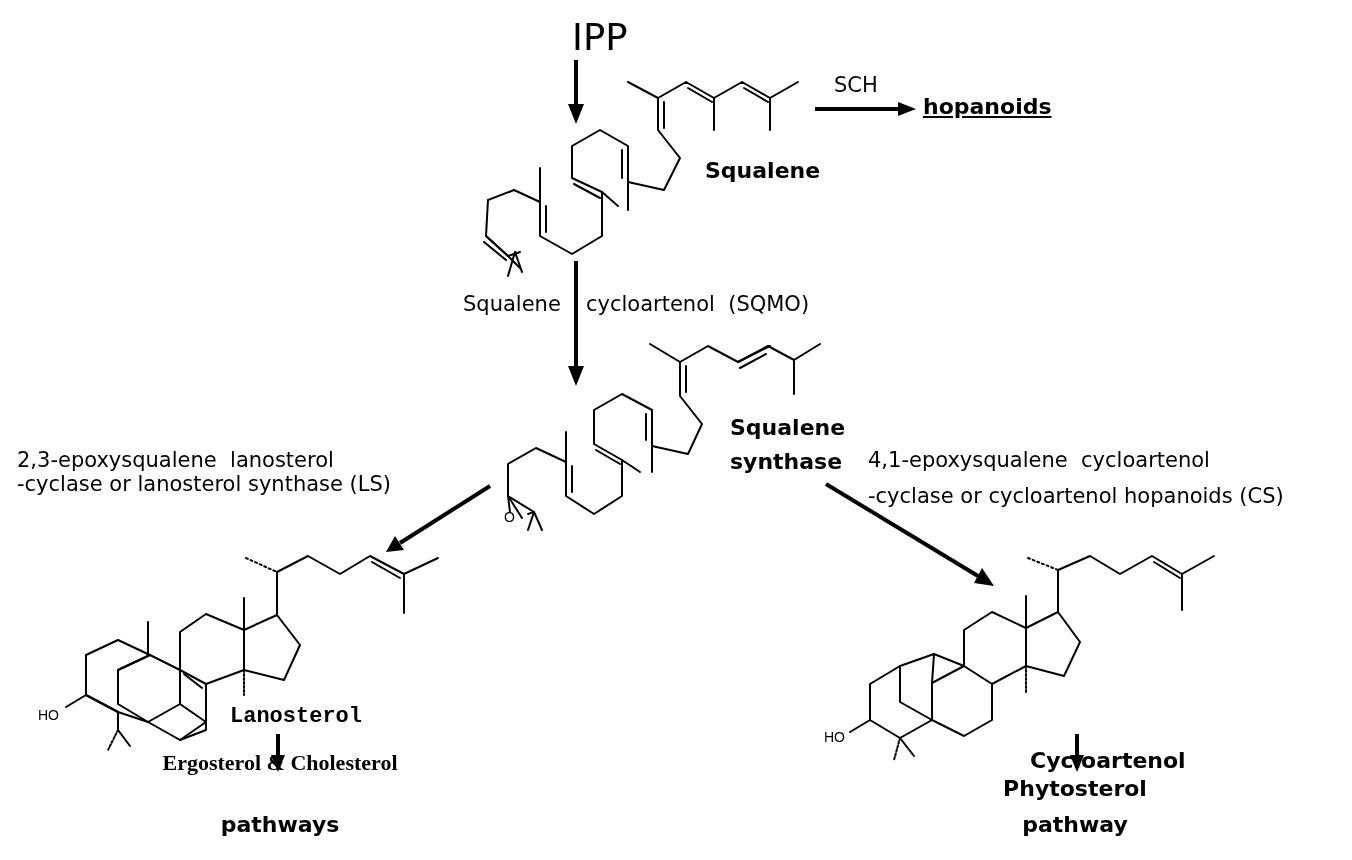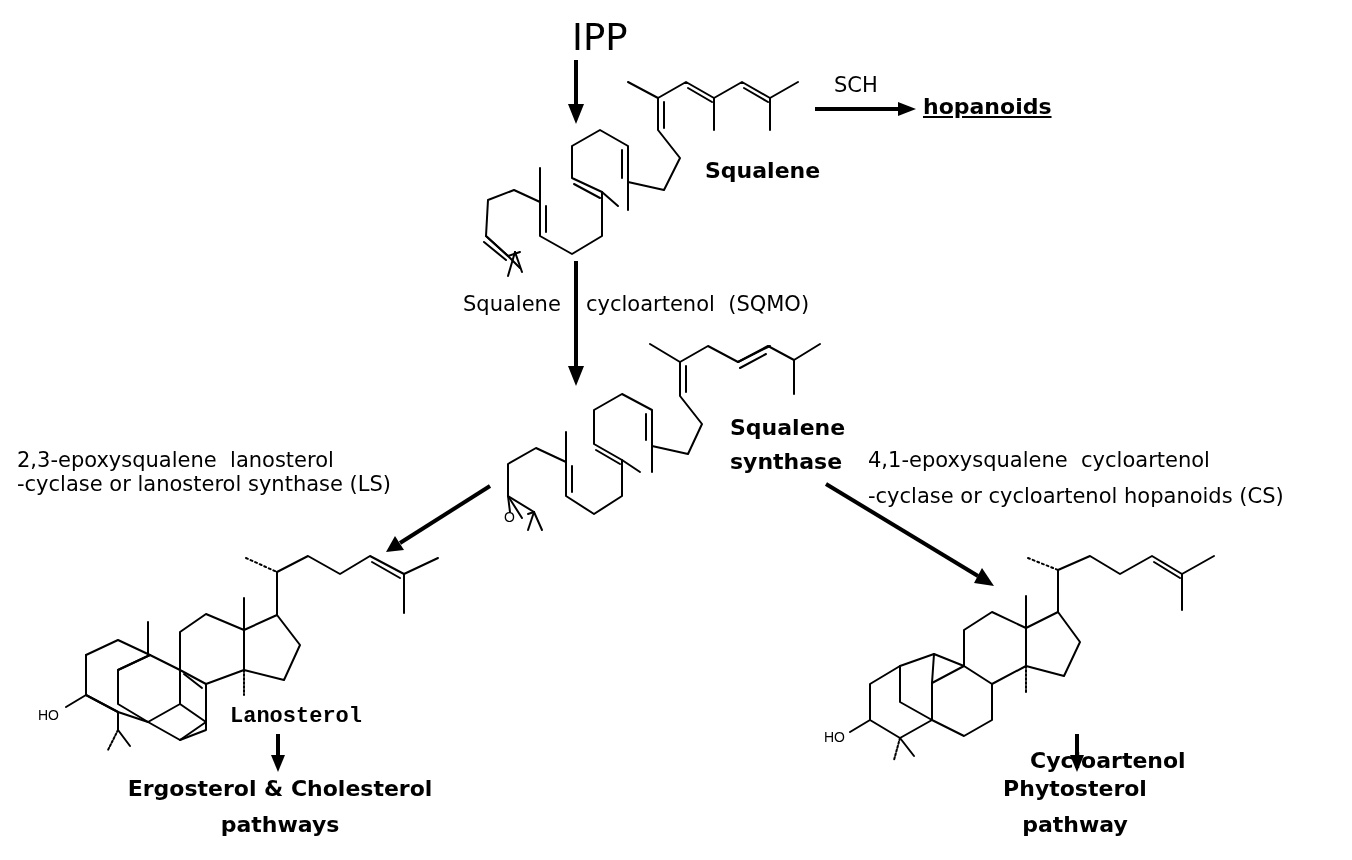--- a/index.html
+++ b/index.html
@@ -168,18 +168,18 @@
 <div class="lbl bold" style="left:730px; top:415px;">Squalene</div>
 <div class="lbl bold" style="left:730px; top:449px;">synthase</div>
 
 <div class="lbl reg" style="left:17px; top:448px; white-space:pre;text-align:center;">2,3-epoxysqualene  lanosterol</div>
 <div class="lbl reg" style="left:17px; top:472px;">-cyclase or lanosterol synthase (LS)</div>
 
 <div class="lbl reg" style="left:868px; top:448px; white-space:pre;">4,1-epoxysqualene  cycloartenol</div>
 <div class="lbl reg" style="left:868px; top:484px;">-cyclase or cycloartenol hopanoids (CS)</div>
 
 <div class="lbl bold" style="left:230px; top:704px;font-family:Liberation Mono, monospace;">Lanosterol</div>
-<div class="lbl bold center" style="left:120px; width:320px; top:776px;">Ergosterol &amp; Cholesterol</div>
+<div class="lbl bold center" style="left:120px; width:320px; top:750px;font-family:Liberation Serif, serif;">Ergosterol &amp; Cholesterol</div>
 <div class="lbl bold center" style="left:120px; width:320px; top:812px;">pathways</div>
 
 <div class="lbl bold" style="left:1030px; top:704px;margin-top:44px;">Cycloartenol</div>
 <div class="lbl bold center" style="left:975px; width:200px; top:776px;">Phytosterol</div>
 <div class="lbl bold center" style="left:975px; width:200px; top:812px;">pathway</div>
 
 </body></html>

